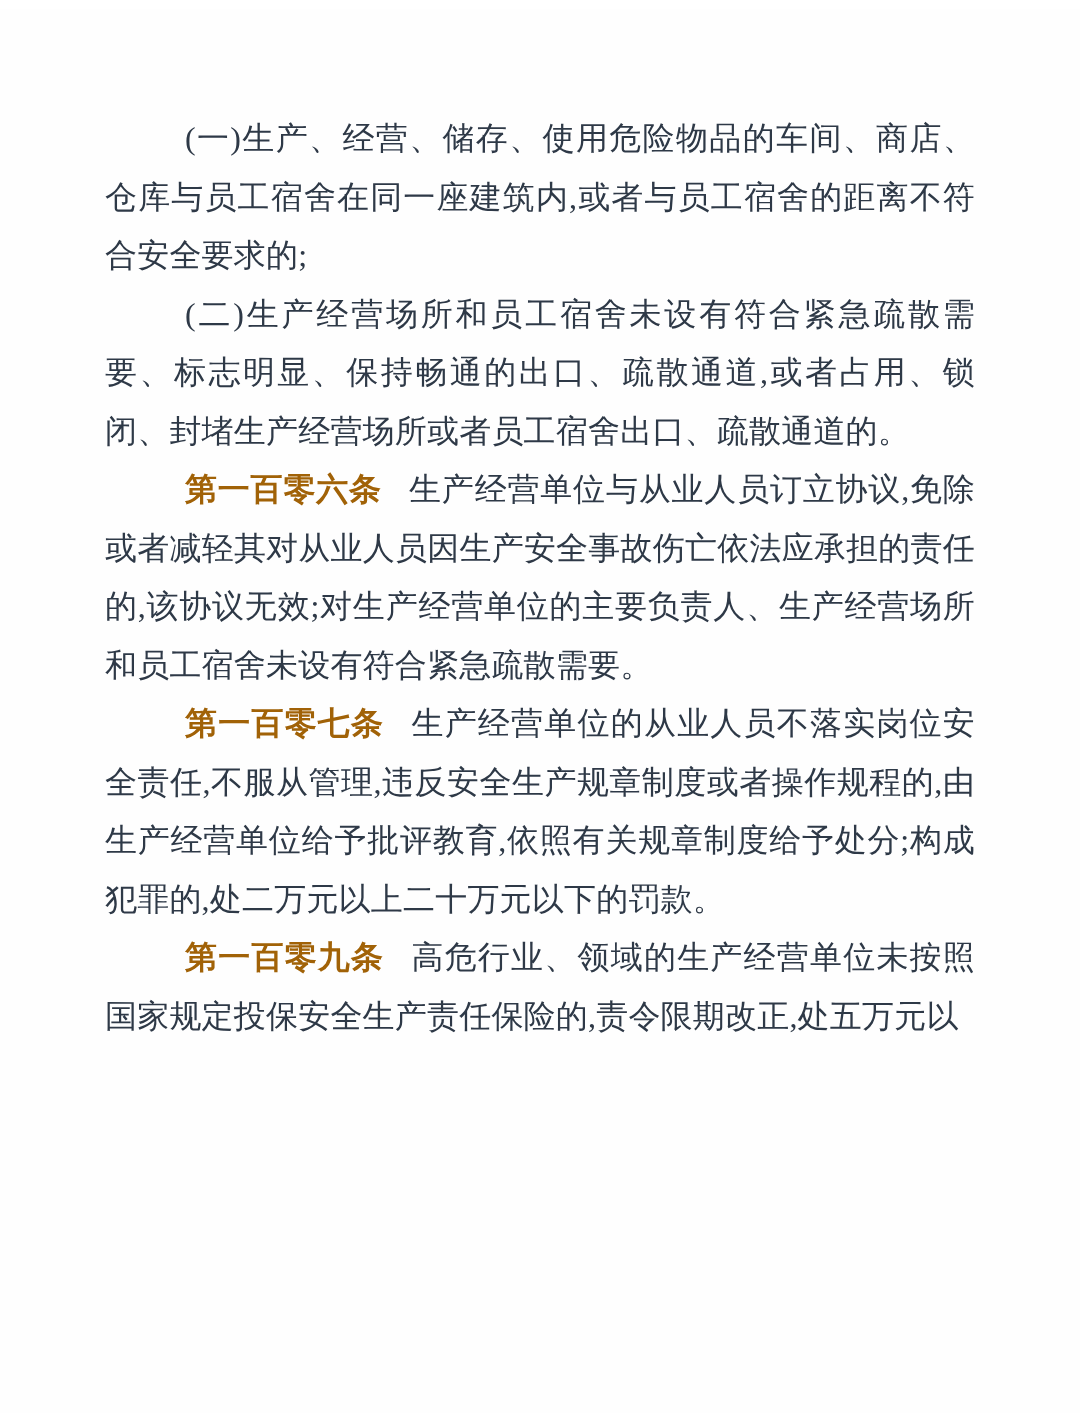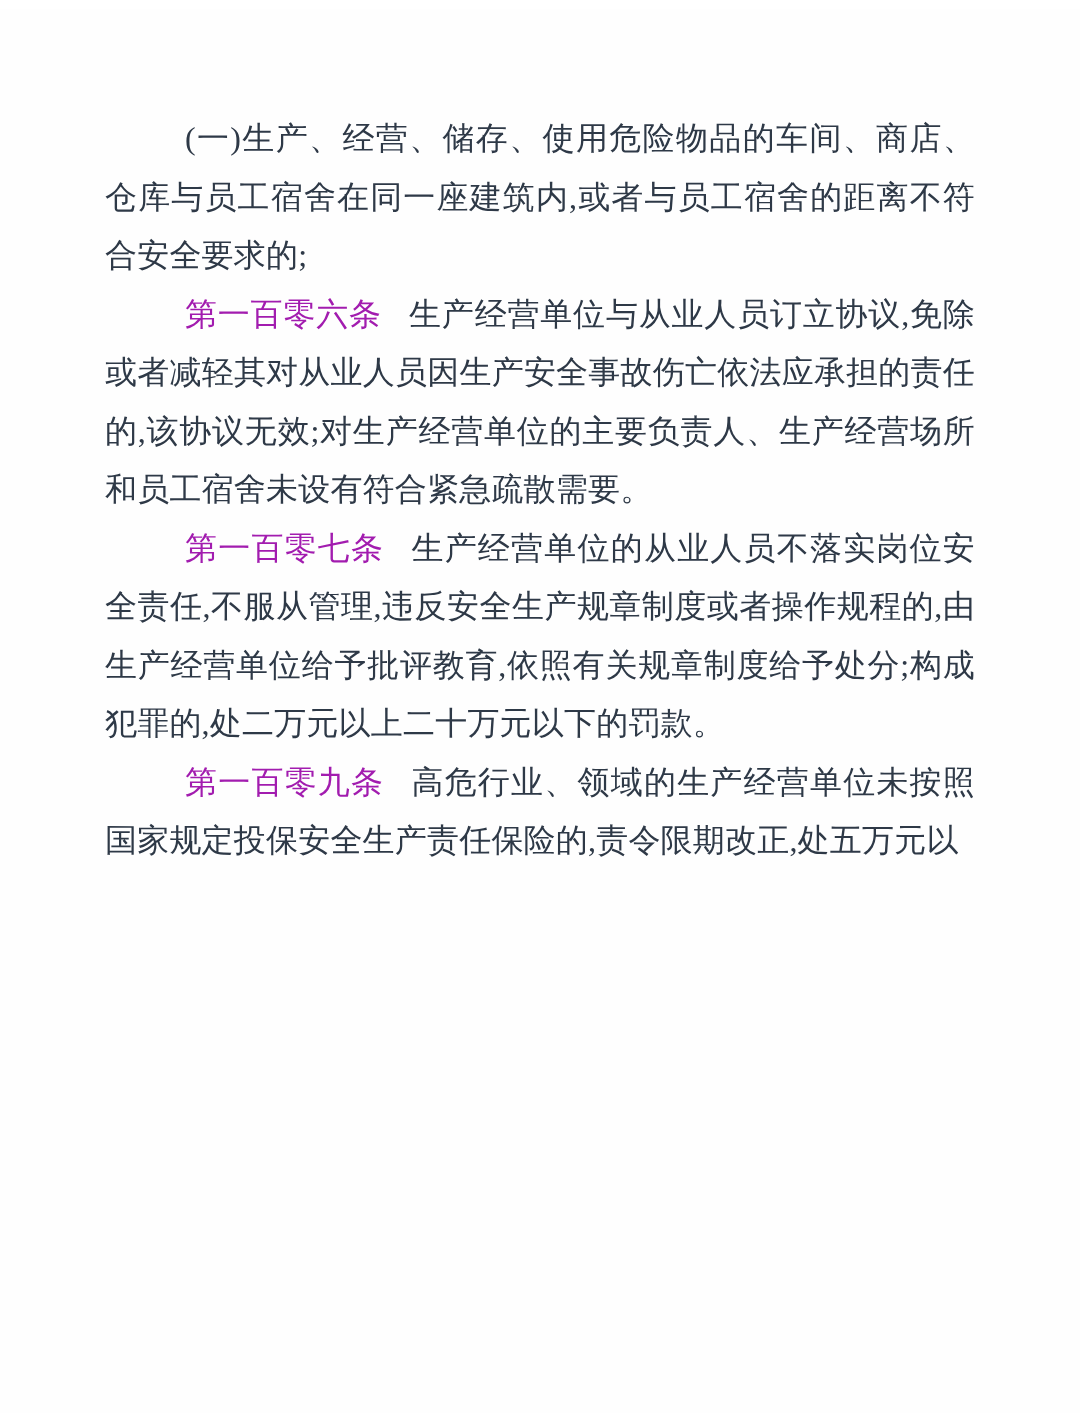--- a/index.html
+++ b/index.html
@@ -25,33 +25,34 @@
   .para {
     margin: 0;
     font-size: 32px;
     line-height: 58.5px;
     color: #2e3947;
     text-align: justify;
     text-indent: 80px;
     letter-spacing: 0.2px;
   }
   .term {
-    font-weight: 400;
-    color: #a21caf;
+    font-weight: 700;
+    color: #a16207;
     margin-right: 0.85em;
   }
 </style>
 </head>
 <body>
 
 <div class="page">
   <div class="text-block">
 
     <p class="para"><span>(一)生产、经营、储存、使用危险物品的车间、商店、仓库与员工宿舍在同一座建筑内,或者与员工宿舍的距离不符合安全要求的;</span></p>
 
+    <p class="para"><span>(二)生产经营场所和员工宿舍未设有符合紧急疏散需要、标志明显、保持畅通的出口、疏散通道,或者占用、锁闭、封堵生产经营场所或者员工宿舍出口、疏散通道的。</span></p>
 
     <p class="para"><span class="term">第一百零六条</span><span>生产经营单位与从业人员订立协议,免除或者减轻其对从业人员因生产安全事故伤亡依法应承担的责任的,该协议无效;对生产经营单位的主要负责人、生产经营场所和员工宿舍未设有符合紧急疏散需要。</span></p>
 
     <p class="para"><span class="term">第一百零七条</span><span>生产经营单位的从业人员不落实岗位安全责任,不服从管理,违反安全生产规章制度或者操作规程的,由生产经营单位给予批评教育,依照有关规章制度给予处分;构成犯罪的,处二万元以上二十万元以下的罚款。</span></p>
 
 
     <p class="para"><span class="term">第一百零九条</span><span>高危行业、领域的生产经营单位未按照国家规定投保安全生产责任保险的,责令限期改正,处五万元以</span></p>
 
   </div>
 </div>

